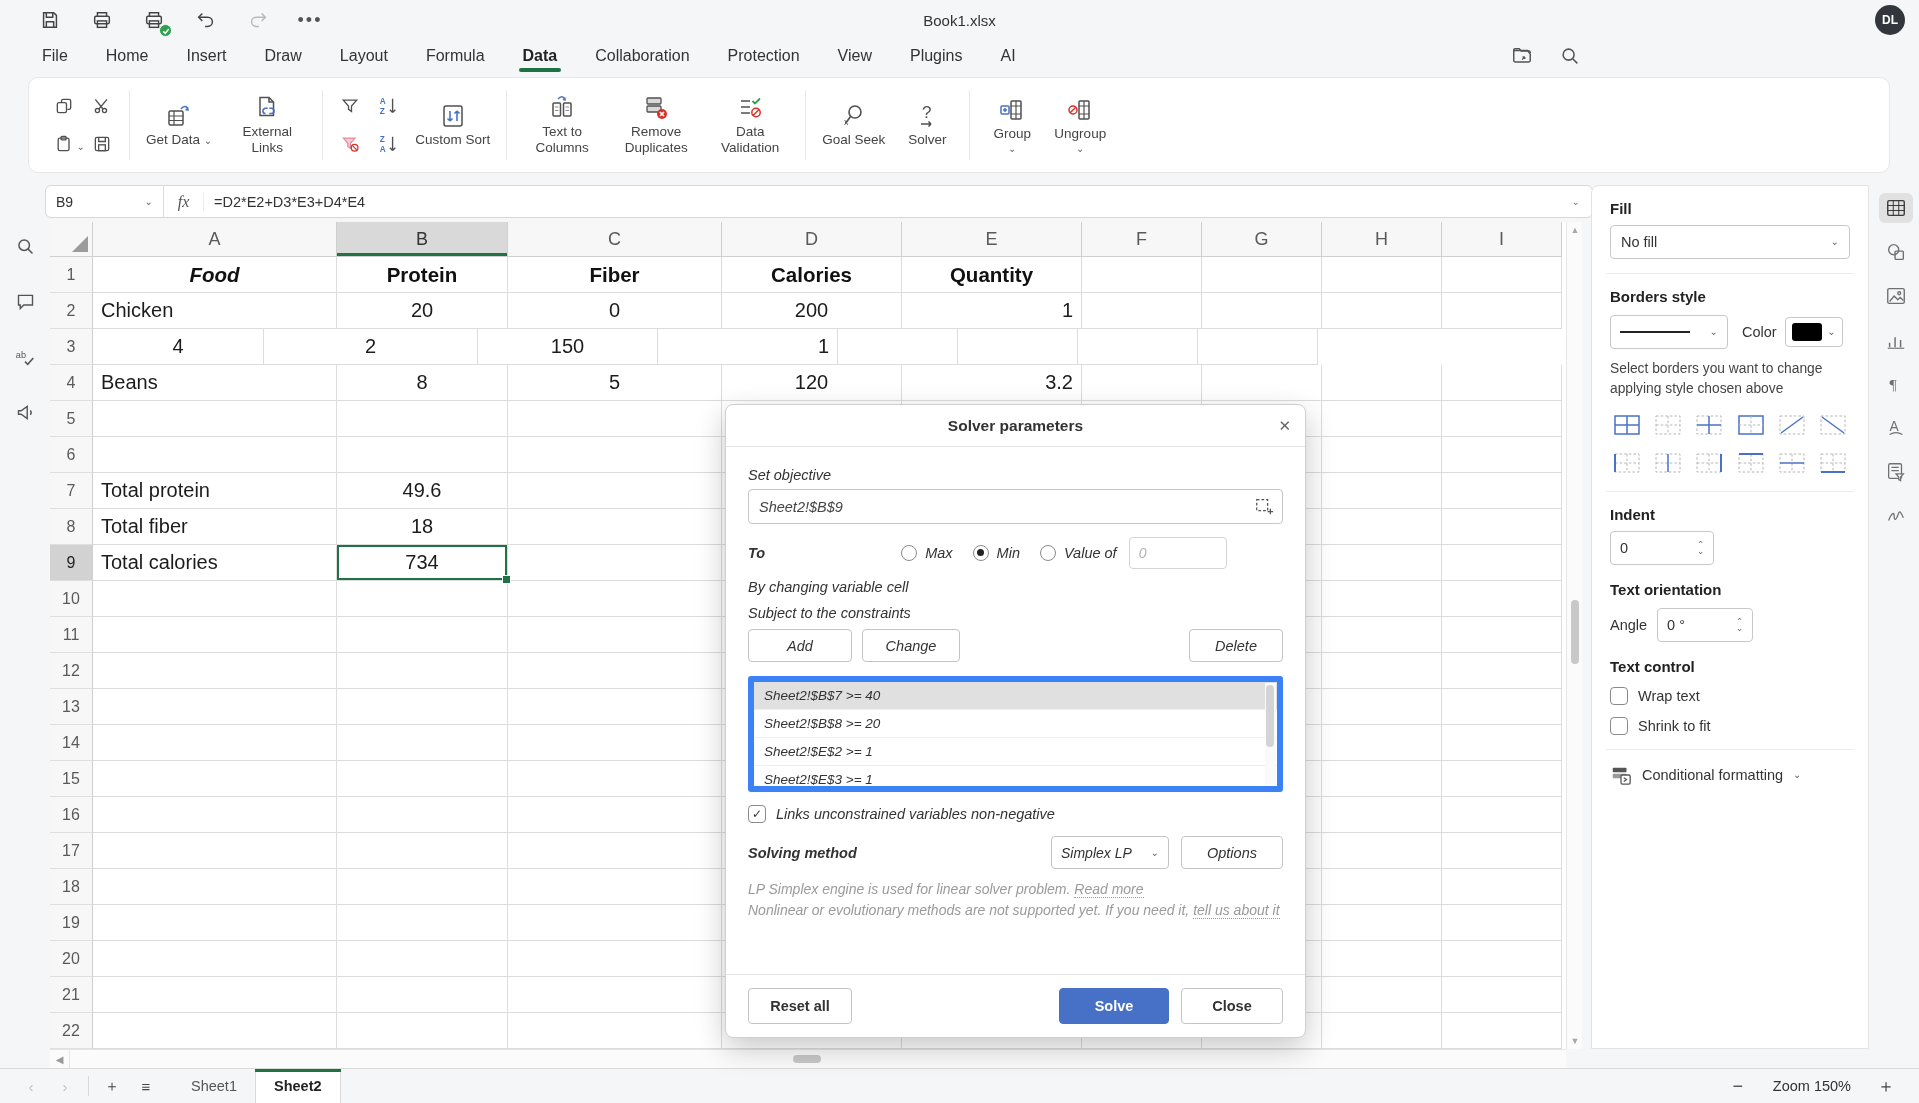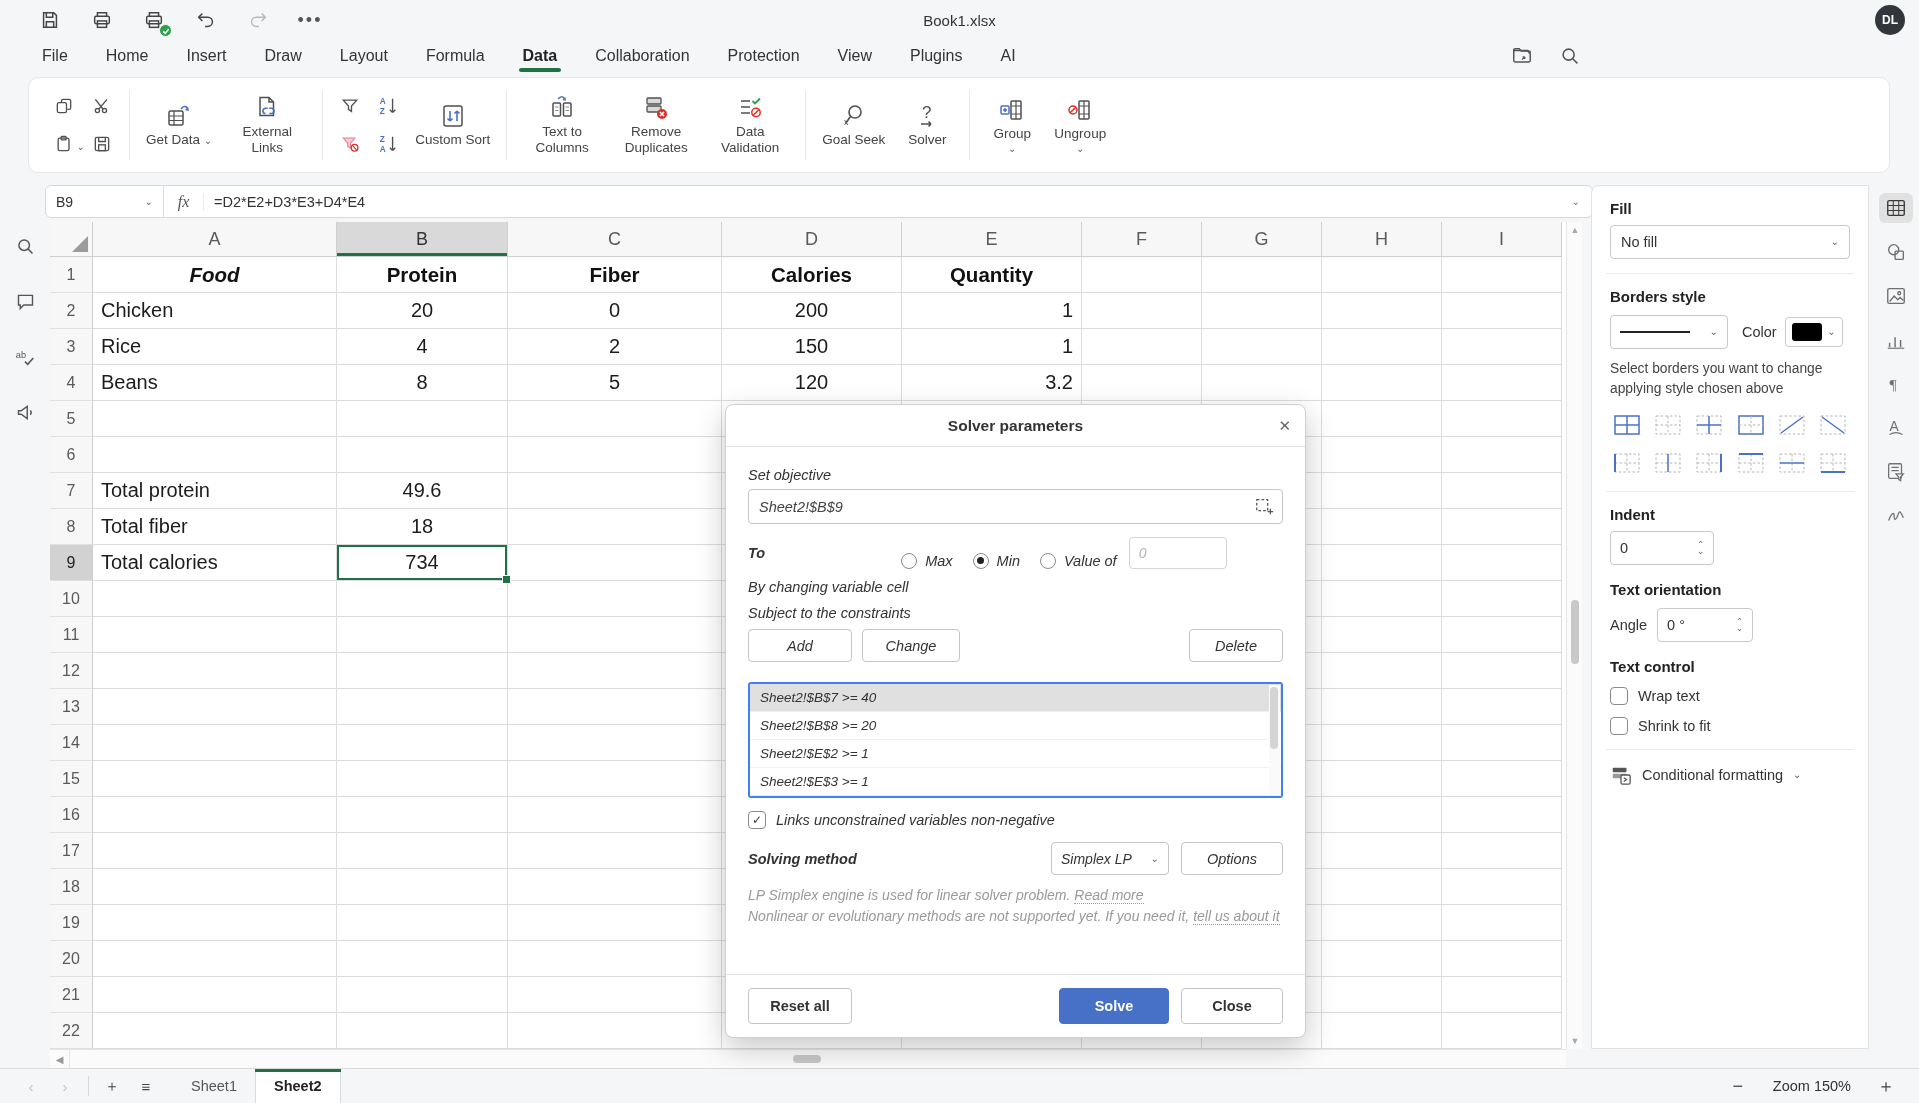--- a/index.html
+++ b/index.html
@@ -71,30 +71,30 @@
 
   
   #dialog { position:absolute; left:725px; top:404px; width:581px; height:634px; background:#fff; border:1px solid #cfcfcf; border-radius:8px; box-shadow:0 10px 30px rgba(0,0,0,.22); z-index:20; display:flex; flex-direction:column; }
   #dlg-head { height:42px; border-bottom:1px solid #e5e5e5; display:flex; align-items:center; justify-content:center; position:relative; font-size:15.5px; font-weight:bold; color:#333; }
   #dlg-close { position:absolute; right:14px; top:0; height:42px; display:flex; align-items:center; font-size:15px; color:#666; }
   #dlg-body { flex:1; padding:10px 22px 0;font-style:italic; }
   .dlabel { font-size:14.5px; color:#333; margin-top:10px; }
   .dinput { margin-top:6px; height:35px; border:1px solid #c6c6c6; border-radius:4px; display:flex; align-items:center; padding:0 10px; font-size:14.5px; color:#444; position:relative; }
   .rangeico { position:absolute; right:8px; top:7px; color:#555; }
   #to-row { display:flex; align-items:center; margin-top:13px; }
-  #to-row .radios { display:flex; align-items:flex-end; gap:8px; margin-left:136px; }
+  #to-row .radios { display:flex; align-items:center; gap:8px; margin-left:136px; }
   .radio { width:16px; height:16px; border-radius:50%; border:1.5px solid #8a8a8a; display:inline-block; position:relative; }
   .radio.on::after { content:""; position:absolute; left:3px; top:3px; width:7px; height:7px; border-radius:50%; background:#222; }
   .rlbl { font-size:14.5px; color:#333; margin-right:12px; }
   #valinput { width:98px; height:32px; border:1px solid #d4d4d4; border-radius:4px; color:#b3b3b3; font-size:14px; display:flex; align-items:center; padding:0 9px; margin-left:4px; }
   .bold { font-weight:bold; }
   #cbtns { display:flex; margin-top:8px; gap:10px; }
   .btn { height:33px; border:1px solid #c4c4c4; border-radius:4px; background:#fff; font-size:14.5px; color:#333; display:flex; align-items:center; justify-content:center; }
   #btn-add { width:104px; } #btn-change { width:98px; } #btn-delete { width:94px; margin-left:auto; }
-  #clist { margin-top:20px; border:2px solid #3b82f6; border-radius:3px; height:116px; position:relative; overflow:hidden; }
+  #clist { margin-top:14px; border:6px solid #3b82f6; border-radius:3px; height:116px; position:relative; overflow:hidden; }
   .citem { height:28px; display:flex; align-items:center; padding:0 10px; font-size:13.5px; color:#333; border-bottom:1px solid #efefef; }
   .citem.sel { background:#e0e0e0; }
   #clist-sb { position:absolute; right:1px; top:1px; bottom:1px; width:11px; background:#fafafa; }
   #clist-th { position:absolute; right:2px; top:2px; width:8px; height:62px; background:#d4d4d4; border-radius:4px; }
   .chkrow { display:flex; align-items:center; gap:10px; margin-top:13px; }
   .chk { width:18px; height:18px; border:1.5px solid #8a8a8a; border-radius:4px; display:flex; align-items:center; justify-content:center; font-size:12px; color:#333; background:#fff; }
   .chklbl { font-size:14.5px; color:#333; }
   #method-row { display:flex; align-items:center; margin-top:13px; }
   #method-sel { margin-left:auto; width:118px; height:33px; border:1px solid #c4c4c4; border-radius:4px; display:flex; align-items:center; padding:0 9px; font-size:14px; color:#333; }
   #method-sel .chev { margin-left:auto; }
@@ -467,21 +467,20 @@
       <div class="cell c" style="width: 214px;">0</div>
       <div class="cell c" style="width: 180px;">200</div>
       <div class="cell r" style="width: 180px;">1</div>
       <div class="cell" style="width: 120px;"></div>
       <div class="cell" style="width: 120px;"></div>
       <div class="cell" style="width: 120px;"></div>
       <div class="cell" style="width: 120px;"></div>
     </div>
     <div class="grow">
       <div class="rowhdr" style="width: 43px;">3</div>
-      <div class="cell" style="width: 244px;">Rice</div>
       <div class="cell c" style="width: 171px;">4</div>
       <div class="cell c" style="width: 214px;">2</div>
       <div class="cell c" style="width: 180px;">150</div>
       <div class="cell r" style="width: 180px;">1</div>
       <div class="cell" style="width: 120px;"></div>
       <div class="cell" style="width: 120px;"></div>
       <div class="cell" style="width: 120px;"></div>
       <div class="cell" style="width: 120px;"></div>
     </div>
     <div class="grow">

